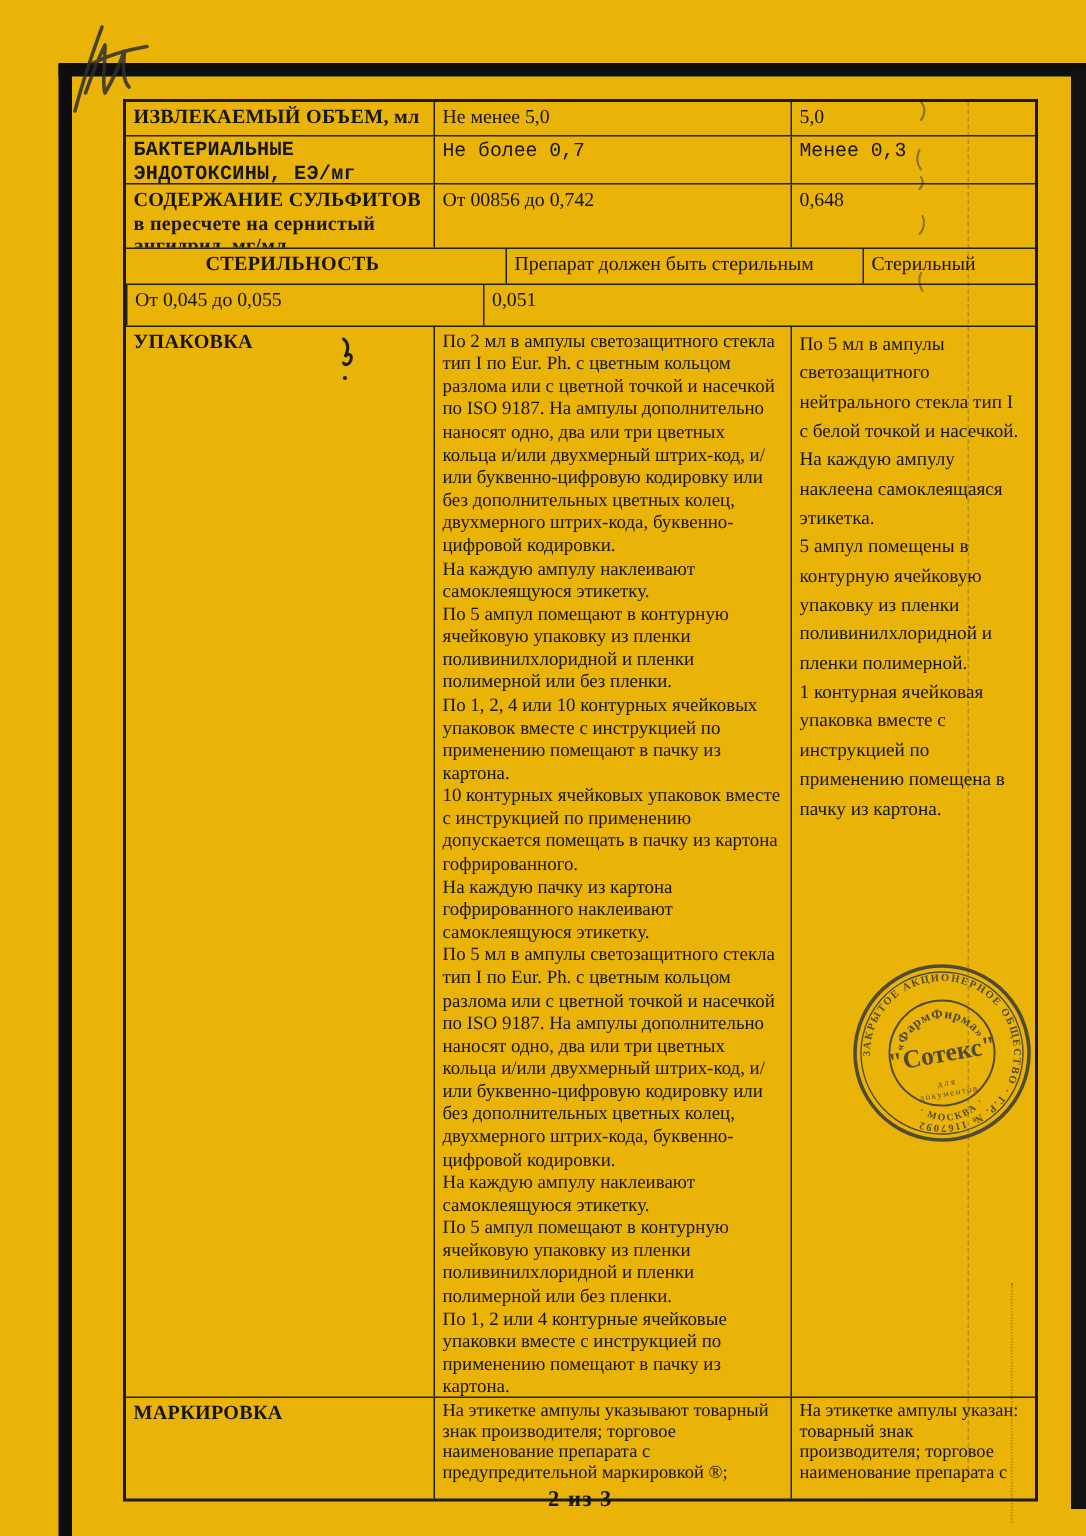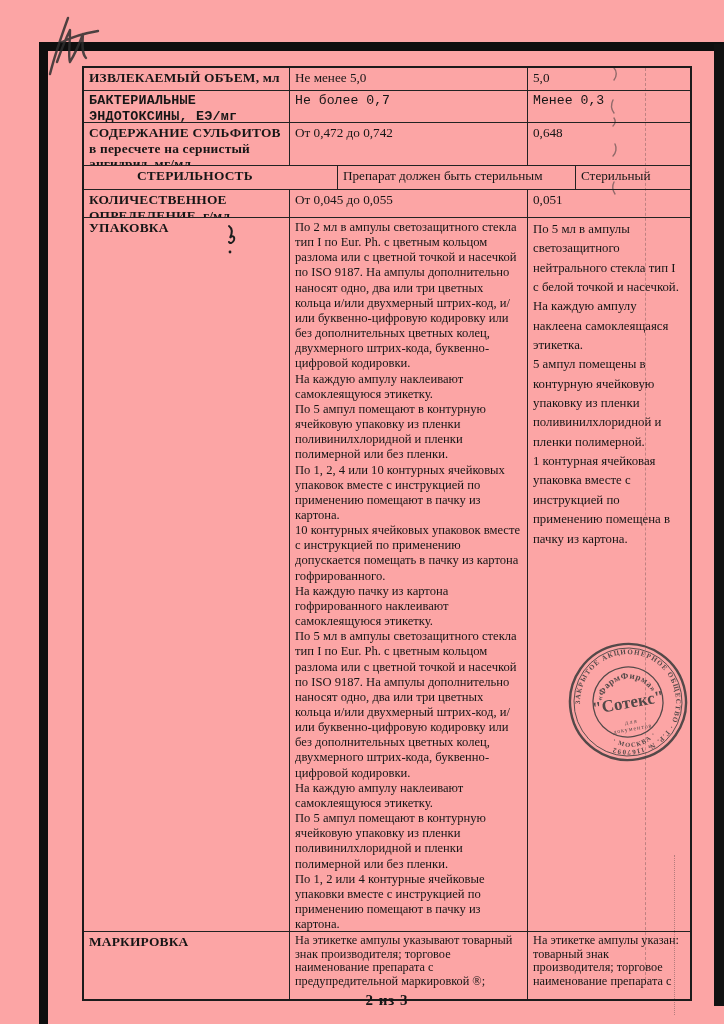--- a/index.html
+++ b/index.html
@@ -1,18 +1,18 @@
 <!DOCTYPE html>
 <html><head>
 <meta charset="utf-8">
 <style>
   html,body{margin:0;padding:0;background:#ffffff;}
   .page{
     position:relative;width:724px;height:1024px;overflow:hidden;
-    background:#fca5a5;
+    background:#eab308;
     font-family:"Liberation Serif","DejaVu Serif",serif;
     color:#161616;
   }
   
   .frame-left{position:absolute;left:39px;top:43px;width:9px;height:981px;background:#0e0e0e;}
   .frame-top{position:absolute;left:39px;top:42px;width:685px;height:9px;background:#0e0e0e;}
   .frame-right{position:absolute;left:714px;top:44px;width:10px;height:962px;background:#111;}
   
   .doc-table{
     position:absolute;left:82px;top:66px;width:610px;
@@ -83,32 +83,31 @@
     </div>
 
     <div class="t-row r2">
       <div class="cell c1 cell-name">БАКТЕРИАЛЬНЫЕ ЭНДОТОКСИНЫ, ЕЭ/мг</div>
       <div class="cell c2 val">Не более 0,7</div>
       <div class="cell c3 val">Менее 0,3</div>
     </div>
 
     <div class="t-row r3">
       <div class="cell c1 cell-name">СОДЕРЖАНИЕ СУЛЬФИТОВ в пересчете на сернистый ангидрид, мг/мл</div>
-      <div class="cell c2 val">От 0,472 до 0,742</div>
+      <div class="cell c2 val">От 00856 до 0,742</div>
       <div class="cell c3 val">0,648</div>
     </div>
 
     <div class="t-row r4">
       <div class="cell c1 cell-name">СТЕРИЛЬНОСТЬ</div>
       <div class="cell c2 val">Препарат должен быть стерильным</div>
       <div class="cell c3 val">Стерильный</div>
     </div>
 
     <div class="t-row r5">
-      <div class="cell c1 cell-name">КОЛИЧЕСТВЕННОЕ ОПРЕДЕЛЕНИЕ, г/мл</div>
       <div class="cell c2 val">От 0,045 до 0,055</div>
       <div class="cell c3 val">0,051</div>
     </div>
 
     <div class="t-row r6">
       <div class="cell c1 cell-name">УПАКОВКА</div>
       <div class="cell c2 pack-req">
           <div class="para">По 2 мл в ампулы светозащитного стекла тип I по Eur. Ph. с цветным кольцом разлома или с цветной точкой и насечкой по ISO 9187. На ампулы дополнительно наносят одно, два или три цветных кольца и/или двухмерный штрих-код, и/или буквенно-цифровую кодировку или без дополнительных цветных колец, двухмерного штрих-кода, буквенно-цифровой кодировки.</div>
           <div class="para">На каждую ампулу наклеивают самоклеящуюся этикетку.</div>
           <div class="para">По 5 ампул помещают в контурную ячейковую упаковку из пленки поливинилхлоридной и пленки полимерной или без пленки.</div>

